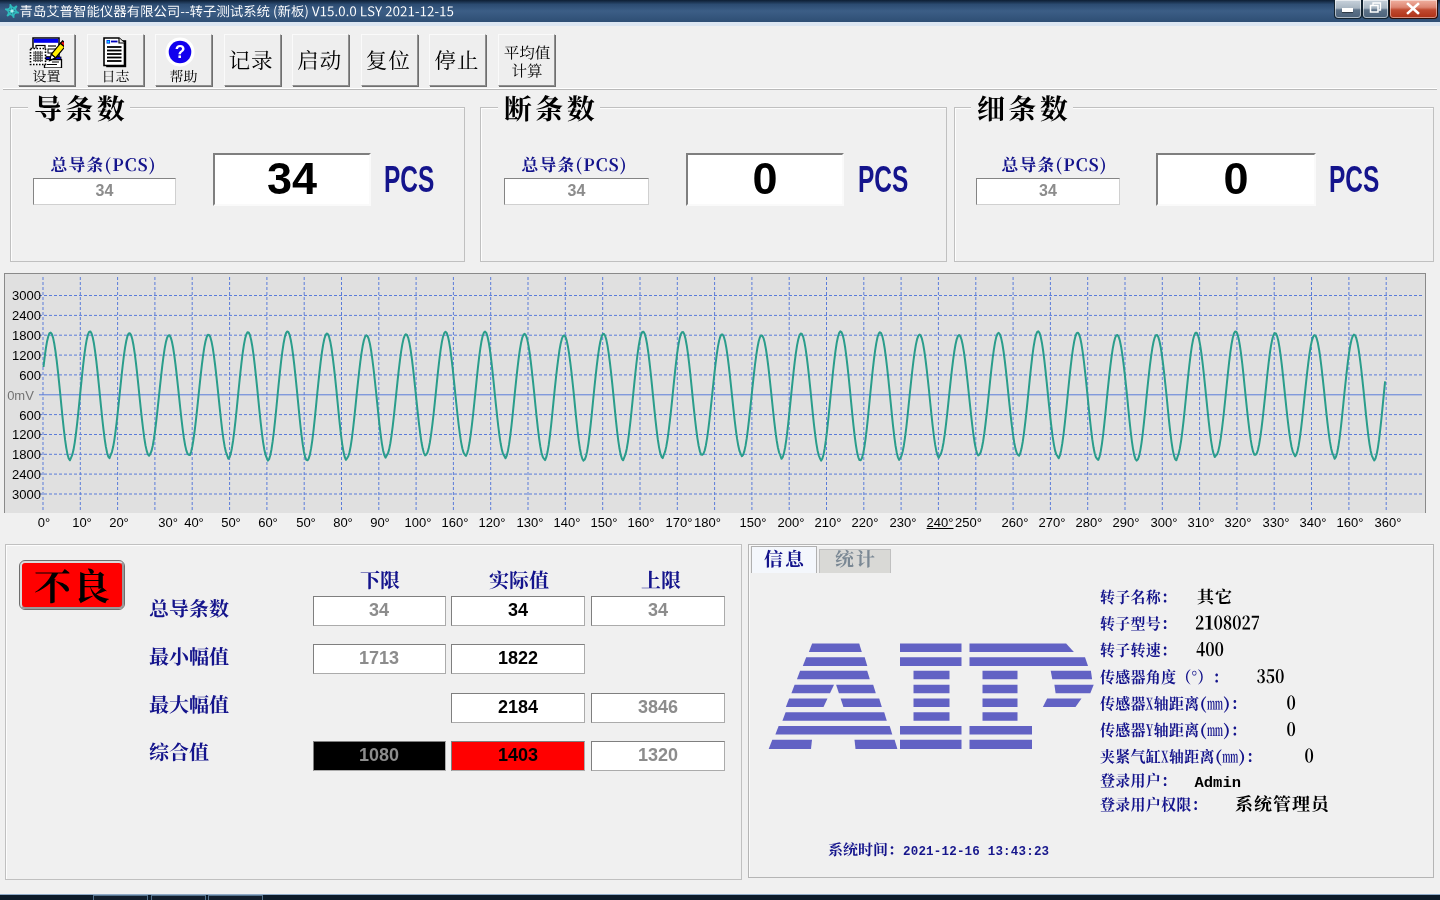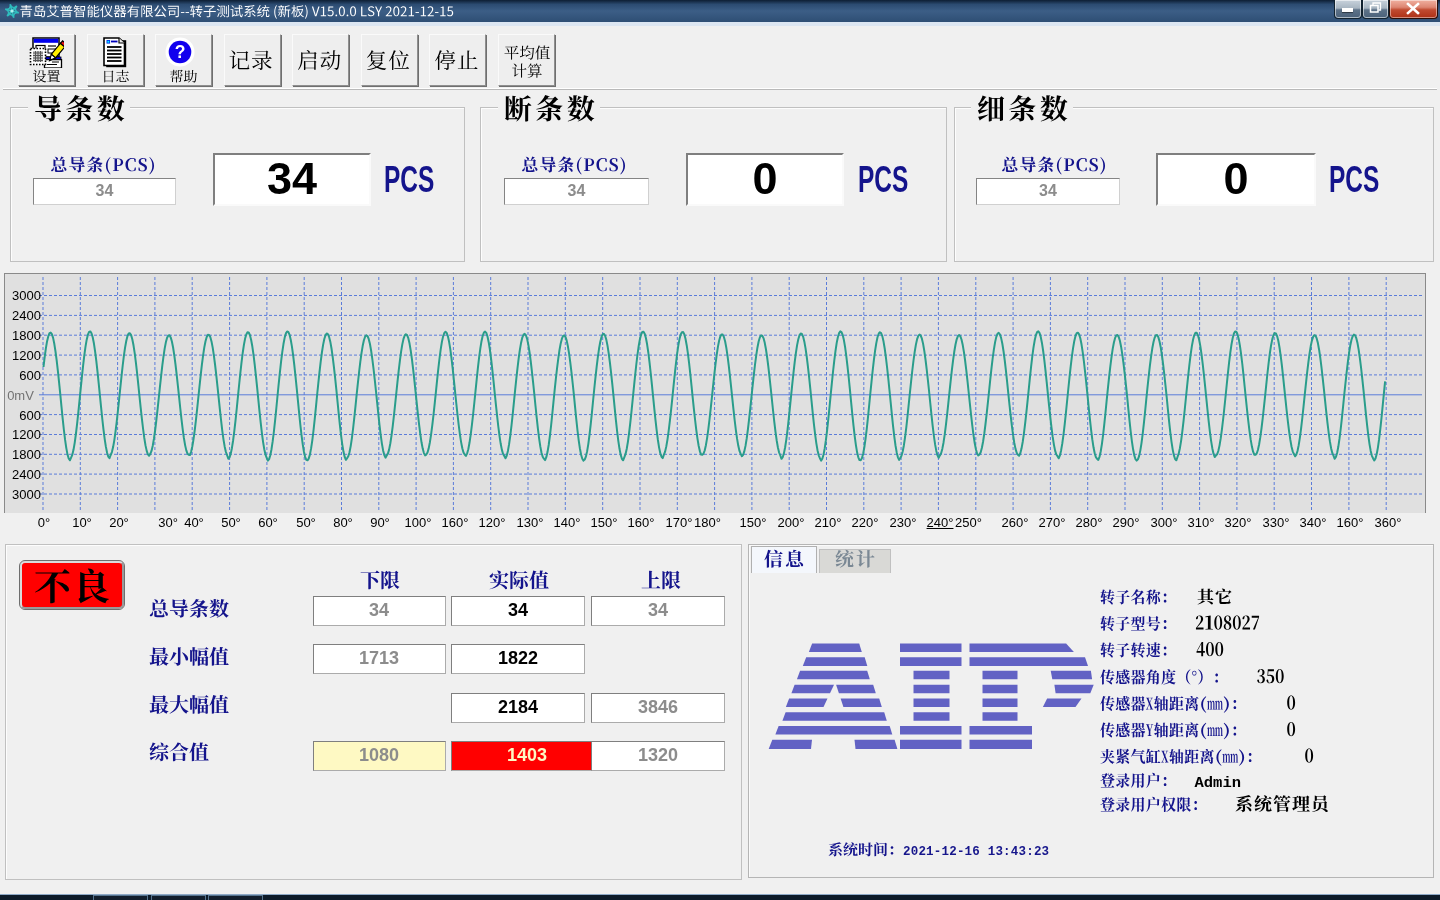--- a/index.html
+++ b/index.html
@@ -345,22 +345,22 @@
     <div style="position:absolute;left:1366px;top:515px;width:44px;text-align:center;color:#000;font:13px 'Liberation Sans',sans-serif;">360°</div>
     <div style="position:absolute;background:transparent;border:1px solid #c0c0c0;box-shadow:inset 1px 1px 0 #fdfdfd;left:5px;top:544px;width:735px;height:334px;"></div>
     <div style="position:absolute;left:20px;top:561px;width:104px;height:48px;background:#ff0000;border:2px solid;border-color:#dadada #9a9a9a #9a9a9a #dadada;border-radius:5px;outline:1px solid #6e6e6e;box-sizing:border-box;"></div>
     <div style="position:absolute;left:312.5px;top:595.5px;width:131px;height:28px;background:#fff;border:1px solid;border-color:#7f7f7f #ababab #ababab #7f7f7f;color:#8c8c8c;font:bold 18px 'Liberation Sans',sans-serif;text-align:center;line-height:27px;">34</div>
     <div style="position:absolute;left:451.0px;top:595.5px;width:132px;height:28px;background:#fff;border:1px solid;border-color:#7f7f7f #ababab #ababab #7f7f7f;color:#000;font:bold 18px 'Liberation Sans',sans-serif;text-align:center;line-height:27px;">34</div>
     <div style="position:absolute;left:591.0px;top:595.5px;width:132px;height:28px;background:#fff;border:1px solid;border-color:#7f7f7f #ababab #ababab #7f7f7f;color:#8c8c8c;font:bold 18px 'Liberation Sans',sans-serif;text-align:center;line-height:27px;">34</div>
     <div style="position:absolute;left:312.5px;top:644.0px;width:131px;height:28px;background:#fff;border:1px solid;border-color:#7f7f7f #ababab #ababab #7f7f7f;color:#8c8c8c;font:bold 18px 'Liberation Sans',sans-serif;text-align:center;line-height:27px;">1713</div>
     <div style="position:absolute;left:451.0px;top:644.0px;width:132px;height:28px;background:#fff;border:1px solid;border-color:#7f7f7f #ababab #ababab #7f7f7f;color:#000;font:bold 18px 'Liberation Sans',sans-serif;text-align:center;line-height:27px;">1822</div>
     <div style="position:absolute;left:451.0px;top:693.0px;width:132px;height:28px;background:#fff;border:1px solid;border-color:#7f7f7f #ababab #ababab #7f7f7f;color:#000;font:bold 18px 'Liberation Sans',sans-serif;text-align:center;line-height:27px;">2184</div>
     <div style="position:absolute;left:591.0px;top:693.0px;width:132px;height:28px;background:#fff;border:1px solid;border-color:#7f7f7f #ababab #ababab #7f7f7f;color:#8c8c8c;font:bold 18px 'Liberation Sans',sans-serif;text-align:center;line-height:27px;">3846</div>
-    <div style="position:absolute;left:312.5px;top:740.5px;width:131px;height:28px;background:#fef9c3;border:1px solid;border-color:#7f7f7f #ababab #ababab #7f7f7f;color:#8c8c8c;font:bold 18px 'Liberation Sans',sans-serif;text-align:center;line-height:27px;">1080</div>
-    <div style="position:absolute;left:451.0px;top:740.5px;width:132px;height:28px;background:#ff0000;border:1px solid;border-color:#7f7f7f #ababab #ababab #7f7f7f;color:#fef9c3;font:bold 18px 'Liberation Sans',sans-serif;text-align:center;line-height:27px;padding-left:9px;">1403</div>
+    <div style="position:absolute;left:312.5px;top:740.5px;width:131px;height:28px;background:#000000;border:1px solid;border-color:#7f7f7f #ababab #ababab #7f7f7f;color:#8c8c8c;font:bold 18px 'Liberation Sans',sans-serif;text-align:center;line-height:27px;">1080</div>
+    <div style="position:absolute;left:451.0px;top:740.5px;width:132px;height:28px;background:#ff0000;border:1px solid;border-color:#7f7f7f #ababab #ababab #7f7f7f;color:#000000;font:bold 18px 'Liberation Sans',sans-serif;text-align:center;line-height:27px;">1403</div>
     <div style="position:absolute;left:591.0px;top:740.5px;width:132px;height:28px;background:#fff;border:1px solid;border-color:#7f7f7f #ababab #ababab #7f7f7f;color:#8c8c8c;font:bold 18px 'Liberation Sans',sans-serif;text-align:center;line-height:27px;">1320</div>
     <div style="position:absolute;left:748px;top:544px;width:686px;height:334px;border:1px solid #b5b5b5;box-sizing:border-box;background:#f0f0f0;box-shadow:inset 1px 1px 0 #fafafa;"></div>
     <div style="position:absolute;left:751px;top:546px;width:66px;height:27px;background:#f4f7fc;border:1px solid #b0b0b0;border-bottom:none;box-sizing:border-box;"></div>
     <div style="position:absolute;left:819px;top:549px;width:72px;height:24px;background:#d9d9d6;border:1px solid #c0c0c0;border-bottom:none;box-sizing:border-box;"></div>
     <svg width="360" height="125" style="position:absolute;left:750px;top:638px">
       <polygon points="62.1,5.4 109.2,5.4 111.8,14.0 58.9,14.0" fill="#6262c4"></polygon>
       <polygon points="150.0,5.4 211.5,5.4 211.5,14.0 150.0,14.0" fill="#6262c4"></polygon>
       <polygon points="219.5,5.4 316.1,5.4 323.9,14.0 219.5,14.0" fill="#6262c4"></polygon>
       <polygon points="56.2,19.2 114.7,19.2 117.3,27.9 52.8,27.9" fill="#6262c4"></polygon>
       <polygon points="150.0,19.2 211.5,19.2 211.5,27.9 150.0,27.9" fill="#6262c4"></polygon>

